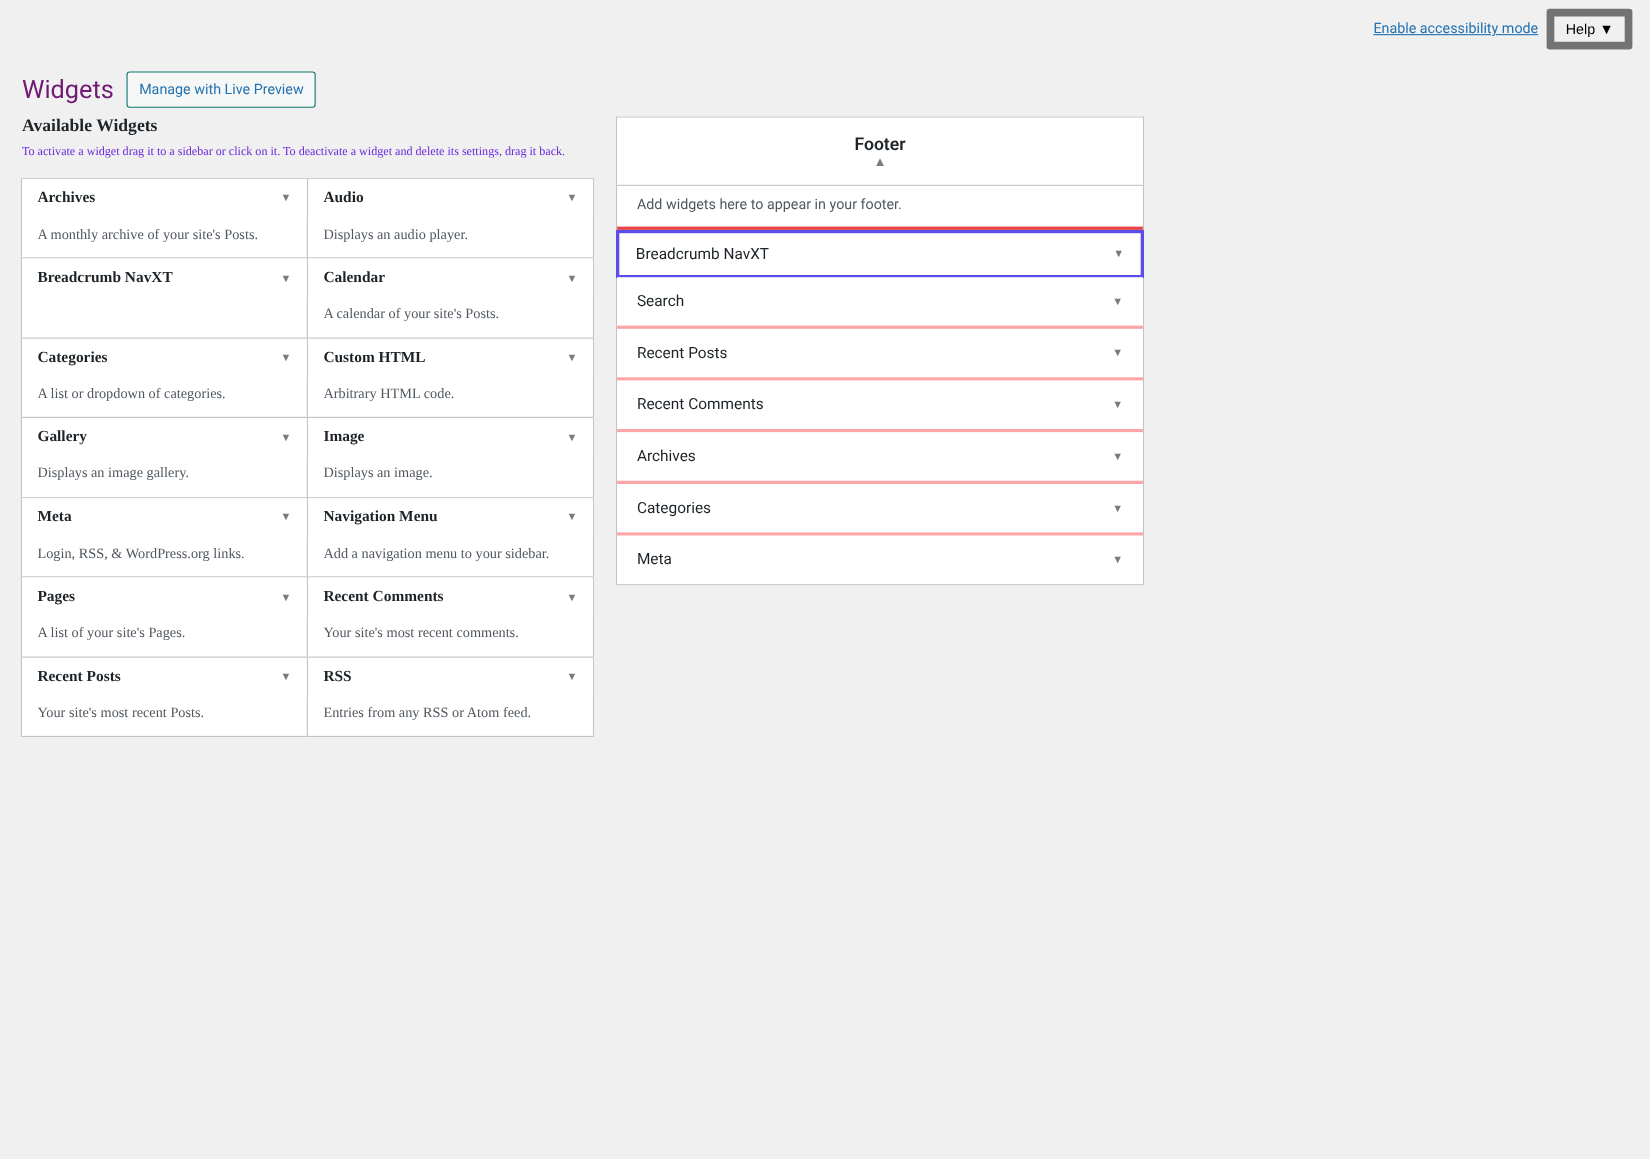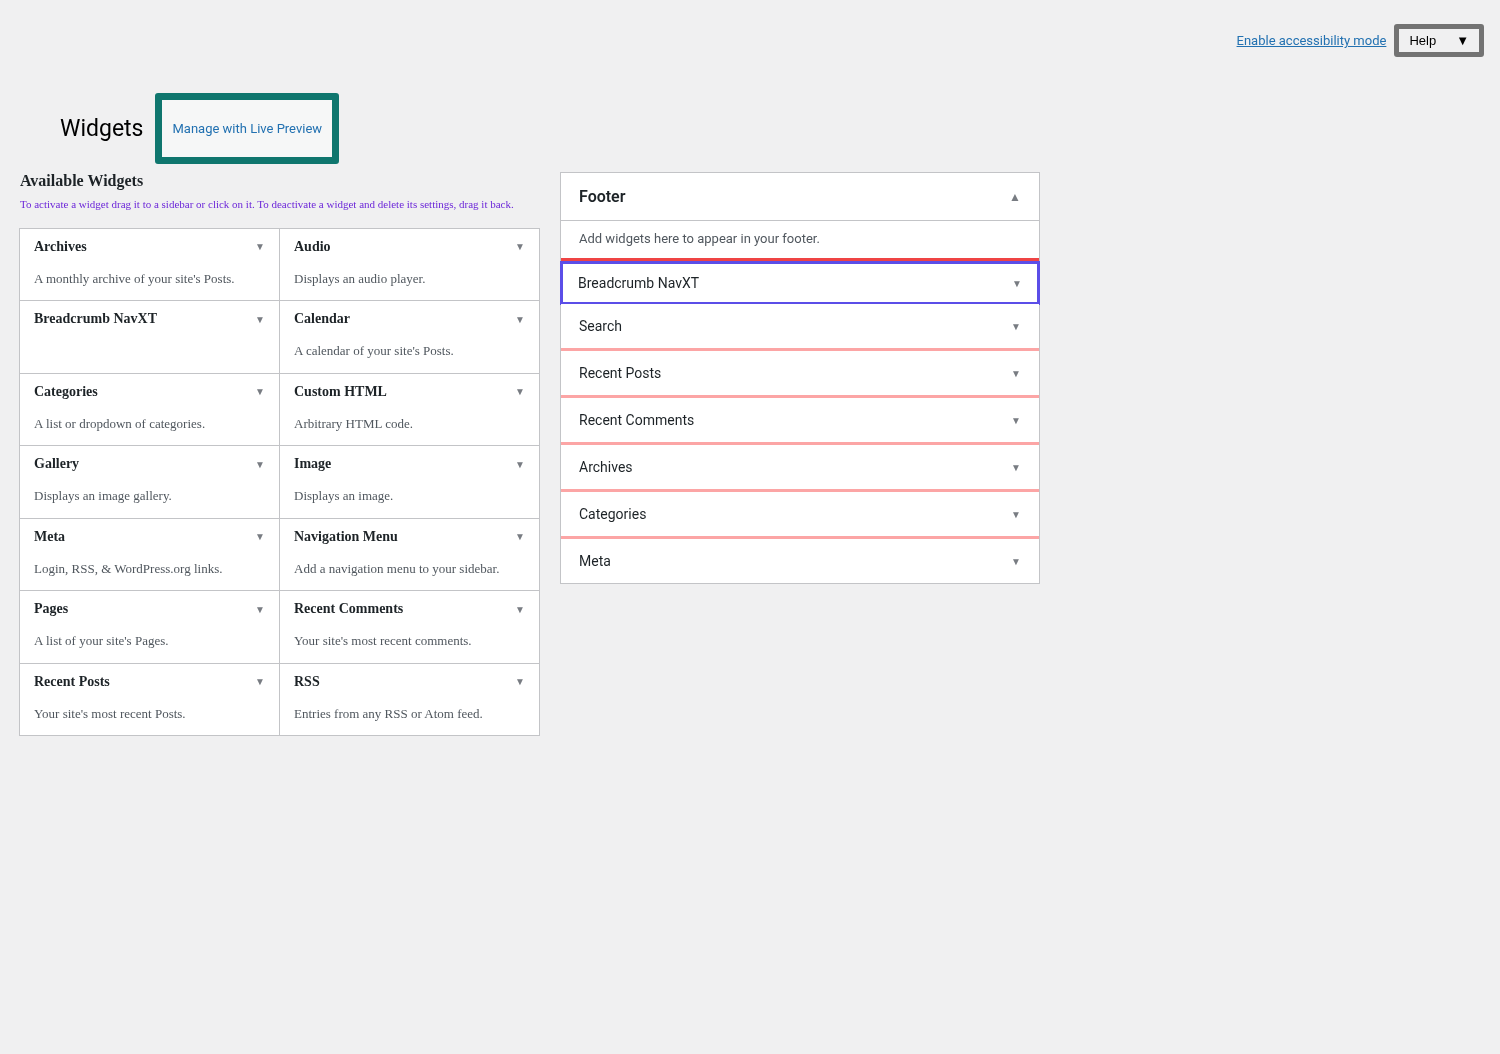--- a/index.html
+++ b/index.html
@@ -9,60 +9,59 @@
       background: #f0f0f1;
       color: #1d2327;
       min-height: 1054px;
     }
 
     
     .top-bar {
       display: flex;
       justify-content: flex-end;
       align-items: center;
-      padding: 24px 16px;
+      padding: 8px 16px;
       gap: 8px;
       background: #f0f0f1;
     }
     .enable-accessibility {
       color: #2271b1;
       text-decoration: underline;
       cursor: pointer;
       font-size: 13px;
     }
     .help-button {
       background: #f0f0f1;
-      border: 5px solid #737373;
+      border: 7px solid #737373;
       border-radius: 3px;
       padding: 4px 10px;
       font-size: 13px;
       cursor: pointer;
       display: flex;
       align-items: center;
-      gap: 20px;
+      gap: 4px;
     }
 
     
     .page-header {
       padding: 12px 20px 8px;
       display: flex;
       align-items: center;
       gap: 12px;
     }
     .page-title {
       font-size: 23px;
       font-weight: 400;
-      color: #000000;
-      margin-left: 40px;
+      color: #701a75;
     }
     .manage-preview-btn {
       background: #f6f7f7;
-      border: 7px solid #0f766e;
+      border: 1px solid #0f766e;
       border-radius: 3px;
-      padding: 21px 10px;
+      padding: 8px 10px;
       font-size: 13px;
       color: #2271b1;
       cursor: pointer;
       text-decoration: none;
     }
 
     
     .main-content {
       padding: 0 20px;
       display: flex;
@@ -128,23 +127,24 @@
     .footer-panel {
       flex: 0 0 480px;
       background: #fff;
       border: 1px solid #c3c4c7;
     }
 
     .footer-header {
       display: flex;
       align-items: center;
       justify-content: space-between;
-      padding: 14px 18px;
+      padding: 14px 28px;
       background: #fff;
       border-bottom: 1px solid #c3c4c7;
+      flex-direction: column;
     }
     .footer-title {
       font-size: 16px;
       font-weight: 600;
     }
     .footer-chevron {
       color: #787c82;
       font-size: 12px;
     }
     .footer-subtitle {

